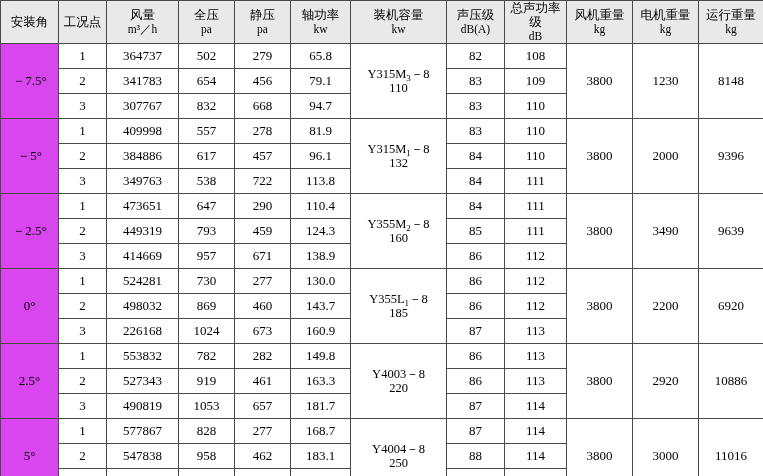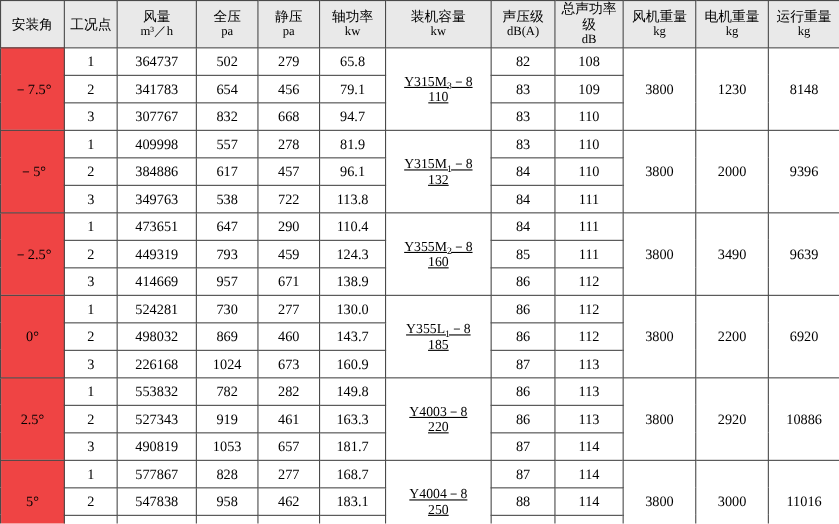--- a/index.html
+++ b/index.html
@@ -39,31 +39,30 @@
     font-weight: normal;
   }
   .hdr-sub {
     display: block;
     font-size: 11.5px;
   }
   .hdr-main {
     display: block;
   }
   td.angle-cell {
-    background: #ef4444;
+    background: #d946ef;
     font-size: 13px;
   }
   td.data {
     font-size: 13px;
     height: 24px;
   }
   td.motor {
     font-size: 12.5px;
     line-height: 1.3;
-    text-decoration: underline;
   }
   td.motor .m-line {
     display: block;
   }
   sub {
     font-size: 9px;
     vertical-align: baseline;
     position: relative;
     top: 3px;
   }

